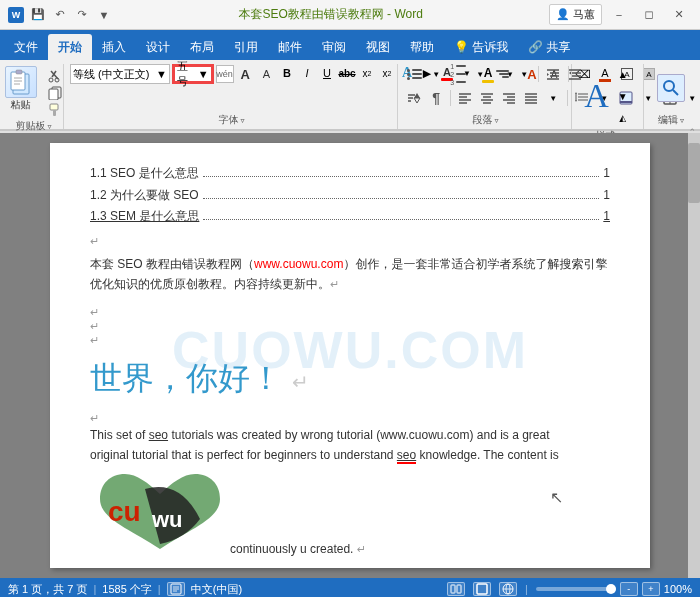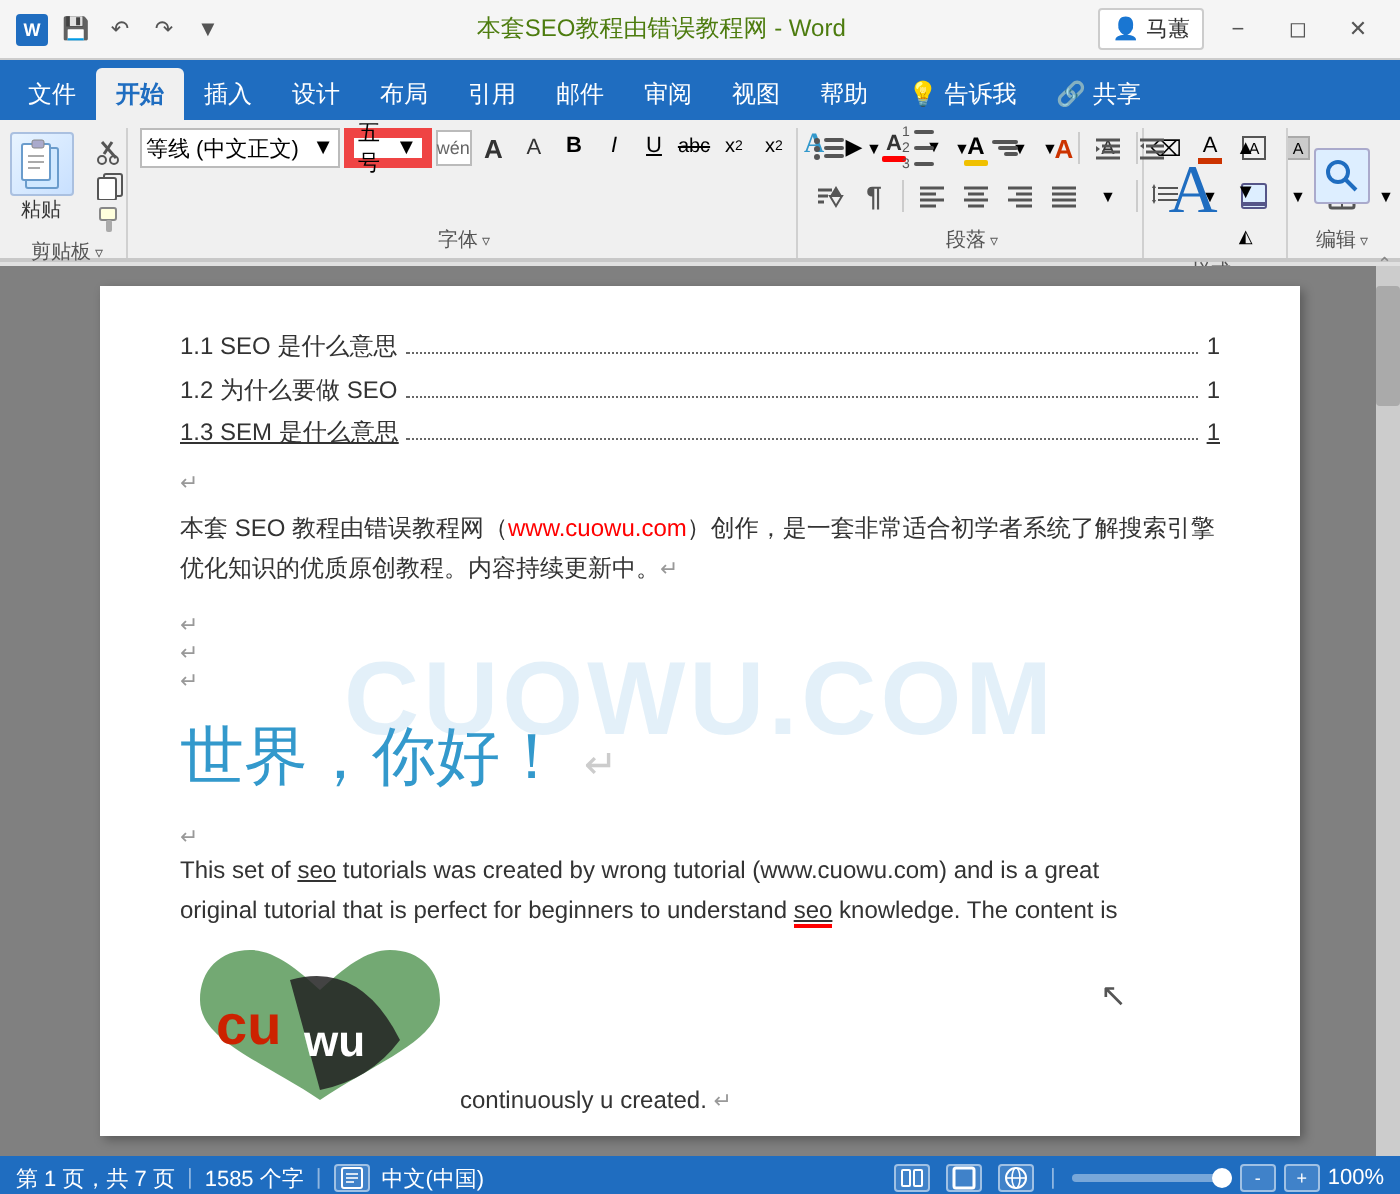--- a/index.html
+++ b/index.html
@@ -91,36 +91,36 @@
       font-size: 11px;
       padding: 0 2px;
       cursor: pointer;
       display: flex;
       align-items: center;
       justify-content: space-between;
       min-width: 100px;
     }
     .size-selector {
       height: 20px;
-      border: 5px solid #ef4444;
+      border: 3px solid #ef4444;
       background: white;
       font-size: 11px;
       padding: 0 2px;
       cursor: pointer;
       display: flex;
       align-items: center;
       justify-content: space-between;
       min-width: 40px;
     }
     .wen-btn { width: 18px; height: 18px; border: 1px solid #bbb; background: white; font-size: 10px; display:flex; align-items:center; justify-content:center; cursor:pointer; }
     .font-btn { width: 18px; height: 18px; border: 1px solid transparent; background: transparent; font-size: 11px; display:flex; align-items:center; justify-content:center; cursor:pointer; border-radius:2px; }
     .font-btn.bold { font-weight: bold; }
     .font-btn.italic { font-style: italic; }
     .font-btn.underline { text-decoration: underline; }
-    .font-btn.strikethrough { text-decoration: line-through; }
+    .font-btn.strikethrough { text-decoration: line-through; font-weight: bold; }
     .search-icon-box { width: 28px; height: 28px; background: #ddeeff; border: 1px solid #aac; border-radius:2px; display:flex; align-items:center; justify-content:center; font-size:14px; cursor:pointer; }
     .small-tool-btn { height: 16px; width: 24px; border: 1px solid transparent; border-radius:2px; cursor:pointer; display:flex; align-items:center; justify-content:center; font-size:9px; color:#333; }
     .icon-btn { width: 20px; height: 20px; display:flex; align-items:center; justify-content:center; cursor:pointer; border-radius:2px; font-size:11px; border: 1px solid transparent; }
 
     
     .doc-area {
       background: #808080;
       height: calc(597px - 30px - 30px - 70px - 22px);
       overflow: hidden;
       display: flex;

